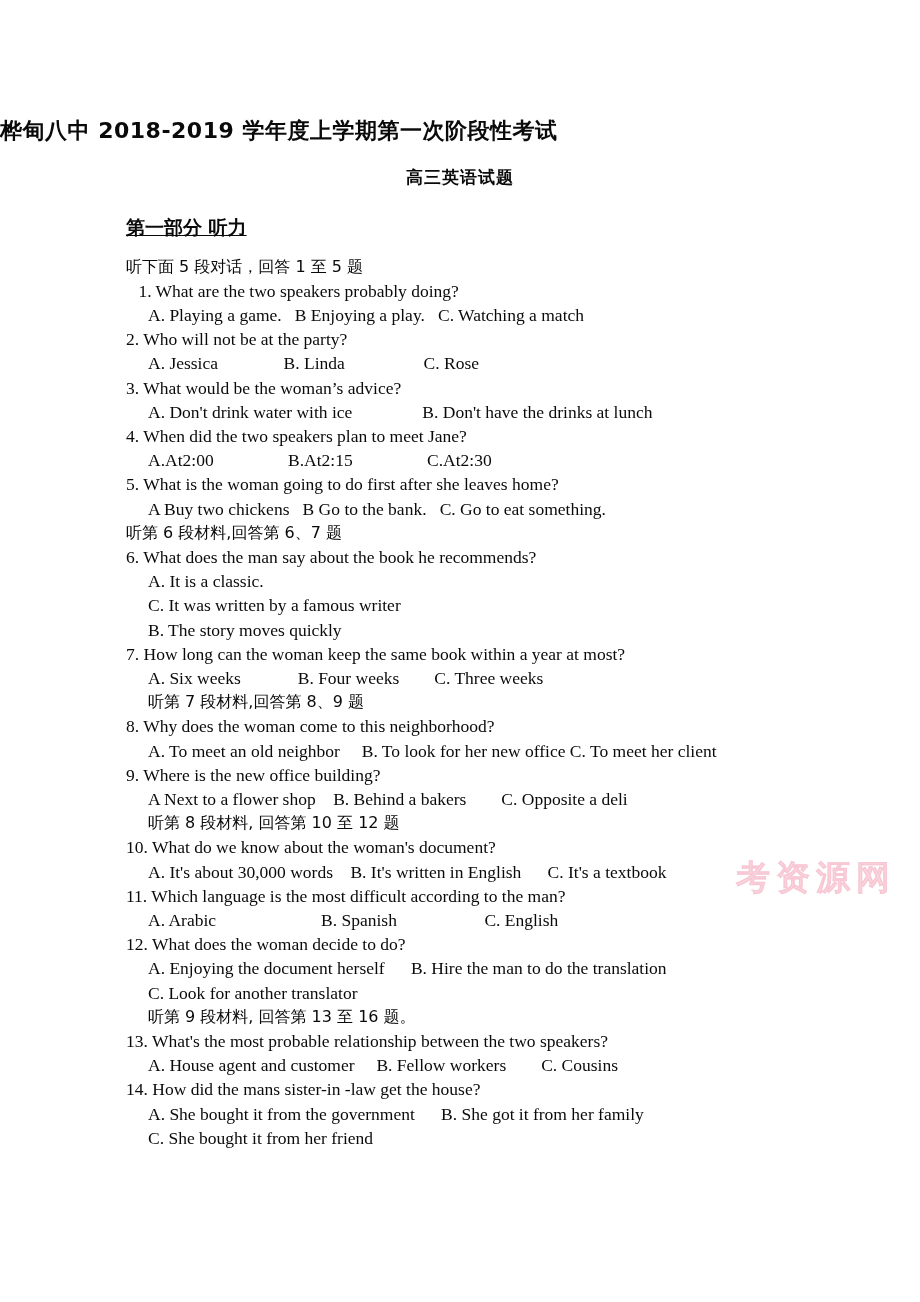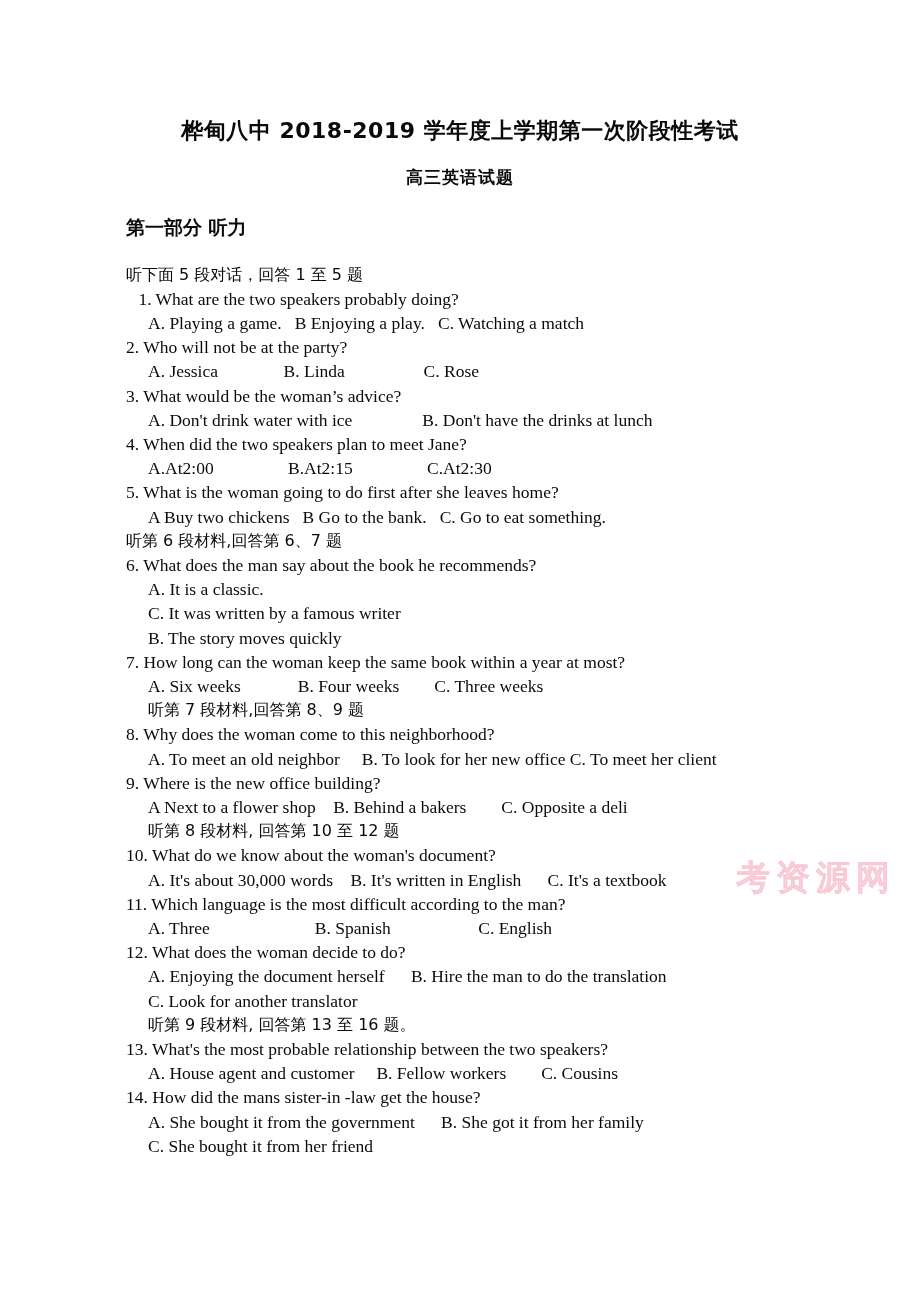--- a/index.html
+++ b/index.html
@@ -39,21 +39,21 @@
     pointer-events: none;
     user-select: none;
     z-index: 0;
     -webkit-text-stroke: 0.4px #f29ab0;
   }
 
   .content { position: relative; z-index: 2; }
 
   
   .doc-title {
-    text-align: center;
+    text-align: left;
     font-family: "DejaVu Sans", "Liberation Sans", sans-serif;
     font-weight: 700;
     font-size: 22px;
     letter-spacing: 0.5px;
     margin: 0;
     padding-top: 118px;
     line-height: 1.2;
   }
   .doc-subtitle {
     text-align: center;
@@ -70,22 +70,23 @@
   .body-block {
     margin-top: 28px;
     padding-left: 126px;
     padding-right: 40px;
   }
 
   .section-heading {
     font-family: "DejaVu Sans", "Liberation Sans", sans-serif;
     font-weight: 700;
     font-size: 19px;
-    margin: 0 0 23px 0;
+    margin: 0 0 15px 0;
     line-height: 1.25;
+    text-decoration: underline;
   }
 
   .line {
     font-size: 17.5px;
     line-height: 24.2px;
     white-space: pre;
     margin: 0;
   }
 
   .line.cn {
@@ -149,21 +150,21 @@
 
       <div class="line q">9. Where is the new office building?</div>
       <div class="line opt">A Next to a flower shop    B. Behind a bakers        C. Opposite a deli</div>
 
       <div class="line cn cn-ind">听第 8 段材料, 回答第 10 至 12 题</div>
 
       <div class="line q">10. What do we know about the woman's document?</div>
       <div class="line opt">A. It's about 30,000 words    B. It's written in English      C. It's a textbook</div>
 
       <div class="line q">11. Which language is the most difficult according to the man?</div>
-      <div class="line opt">A. Three                        B. Spanish                    C. English</div>
+      <div class="line opt">A. Arabic                        B. Spanish                    C. English</div>
 
       <div class="line q">12. What does the woman decide to do?</div>
       <div class="line opt">A. Enjoying the document herself      B. Hire the man to do the translation</div>
       <div class="line opt">C. Look for another translator</div>
 
       <div class="line cn cn-ind">听第 9 段材料, 回答第 13 至 16 题。</div>
 
       <div class="line q">13. What's the most probable relationship between the two speakers?</div>
       <div class="line opt">A. House agent and customer     B. Fellow workers        C. Cousins</div>
 

